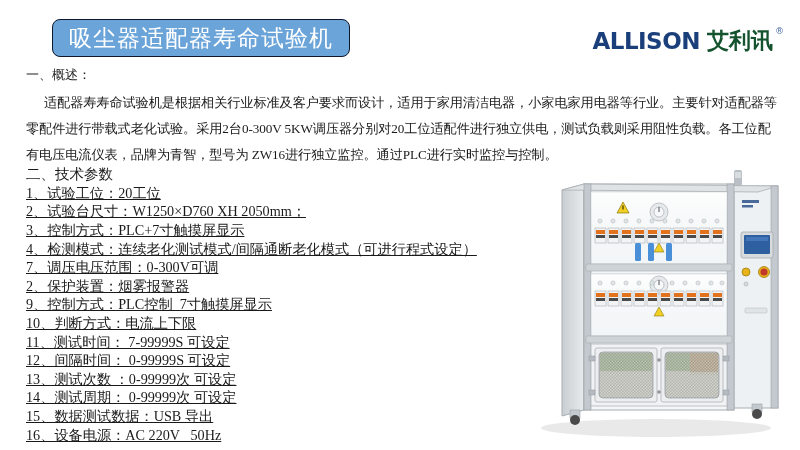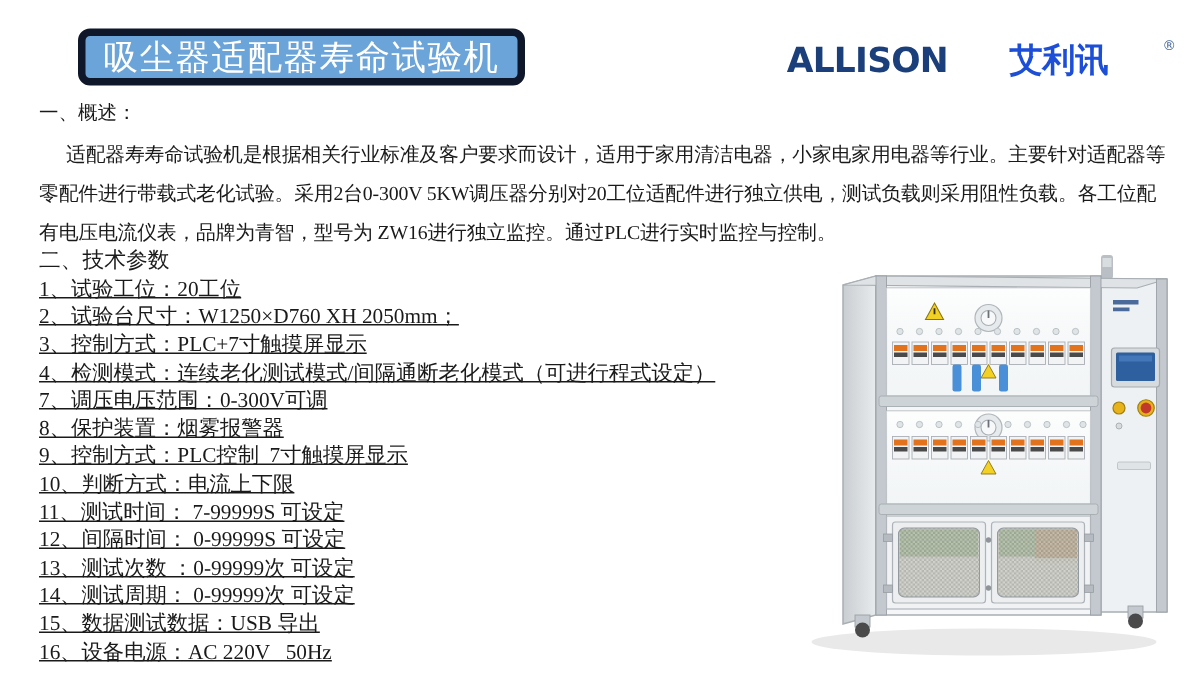--- a/index.html
+++ b/index.html
@@ -23,21 +23,21 @@
     width: 800px;
     height: 68px;
   }
   .title-banner {
     position: absolute;
     left: 52px;
     top: 19px;
     width: 298px;
     height: 38px;
     background: #6ba4d8;
-    border: 5px solid #0f172a;
+    border: 1px solid #0f172a;
     border-radius: 8px;
     box-sizing: border-box;
     display: flex;
     align-items: center;
     justify-content: center;
   }
   .title-text {
     font-family: "Liberation Serif", "DejaVu Serif", serif;
     font-size: 23px;
     letter-spacing: 1px;
@@ -45,35 +45,34 @@
     line-height: 1;
     white-space: nowrap;
   }
 
   .brand {
     position: absolute;
     right: 16px;
     top: 30px;
     display: flex;
     align-items: flex-start;
-    gap: 34px;
   }
   .brand-latin {
     font-family: "DejaVu Sans", sans-serif;
     font-size: 23px;
     font-weight: bold;
     color: #1b3f7a;
     letter-spacing: -0.5px;
     line-height: 1;
   }
   .brand-cn {
     font-family: "DejaVu Sans", sans-serif;
     font-size: 22px;
     font-weight: bold;
-    color: #1d4ed8;
+    color: #14532d;
     margin-left: 7px;
     line-height: 1;
   }
   .brand-tm {
     font-family: "DejaVu Sans", sans-serif;
     font-size: 9px;
     color: #4a6a9c;
     margin-left: 2px;
     margin-top: -4px;
   }
@@ -153,21 +152,21 @@
   <div class="para-line">零配件进行带载式老化试验。采用2台0-300V 5KW调压器分别对20工位适配件进行独立供电，测试负载则采用阻性负载。各工位配</div>
   <div class="para-line">有电压电流仪表，品牌为青智，型号为 ZW16进行独立监控。通过PLC进行实时监控与控制。</div>
 
   <div class="spec-heading">二、技术参数</div>
   <ul class="spec-list">
     <li class="spec-item">1、试验工位：20工位</li>
     <li class="spec-item">2、试验台尺寸：W1250×D760 XH 2050mm；</li>
     <li class="spec-item">3、控制方式：PLC+7寸触摸屏显示</li>
     <li class="spec-item">4、检测模式：连续老化测试模式/间隔通断老化模式（可进行程式设定）</li>
     <li class="spec-item">7、调压电压范围：0-300V可调</li>
-    <li class="spec-item">8、保护装置：烟雾报警器</li>
+    <li class="spec-item">2、保护装置：烟雾报警器</li>
     <li class="spec-item">9、控制方式：PLC控制  7寸触摸屏显示</li>
     <li class="spec-item">10、判断方式：电流上下限</li>
     <li class="spec-item">11、测试时间： 7-99999S 可设定</li>
     <li class="spec-item">12、间隔时间： 0-99999S 可设定</li>
     <li class="spec-item">13、测试次数 ：0-99999次 可设定</li>
     <li class="spec-item">14、测试周期： 0-99999次 可设定</li>
     <li class="spec-item">15、数据测试数据：USB 导出</li>
     <li class="spec-item">16、设备电源：AC 220V   50Hz</li>
   </ul>
 </div>

